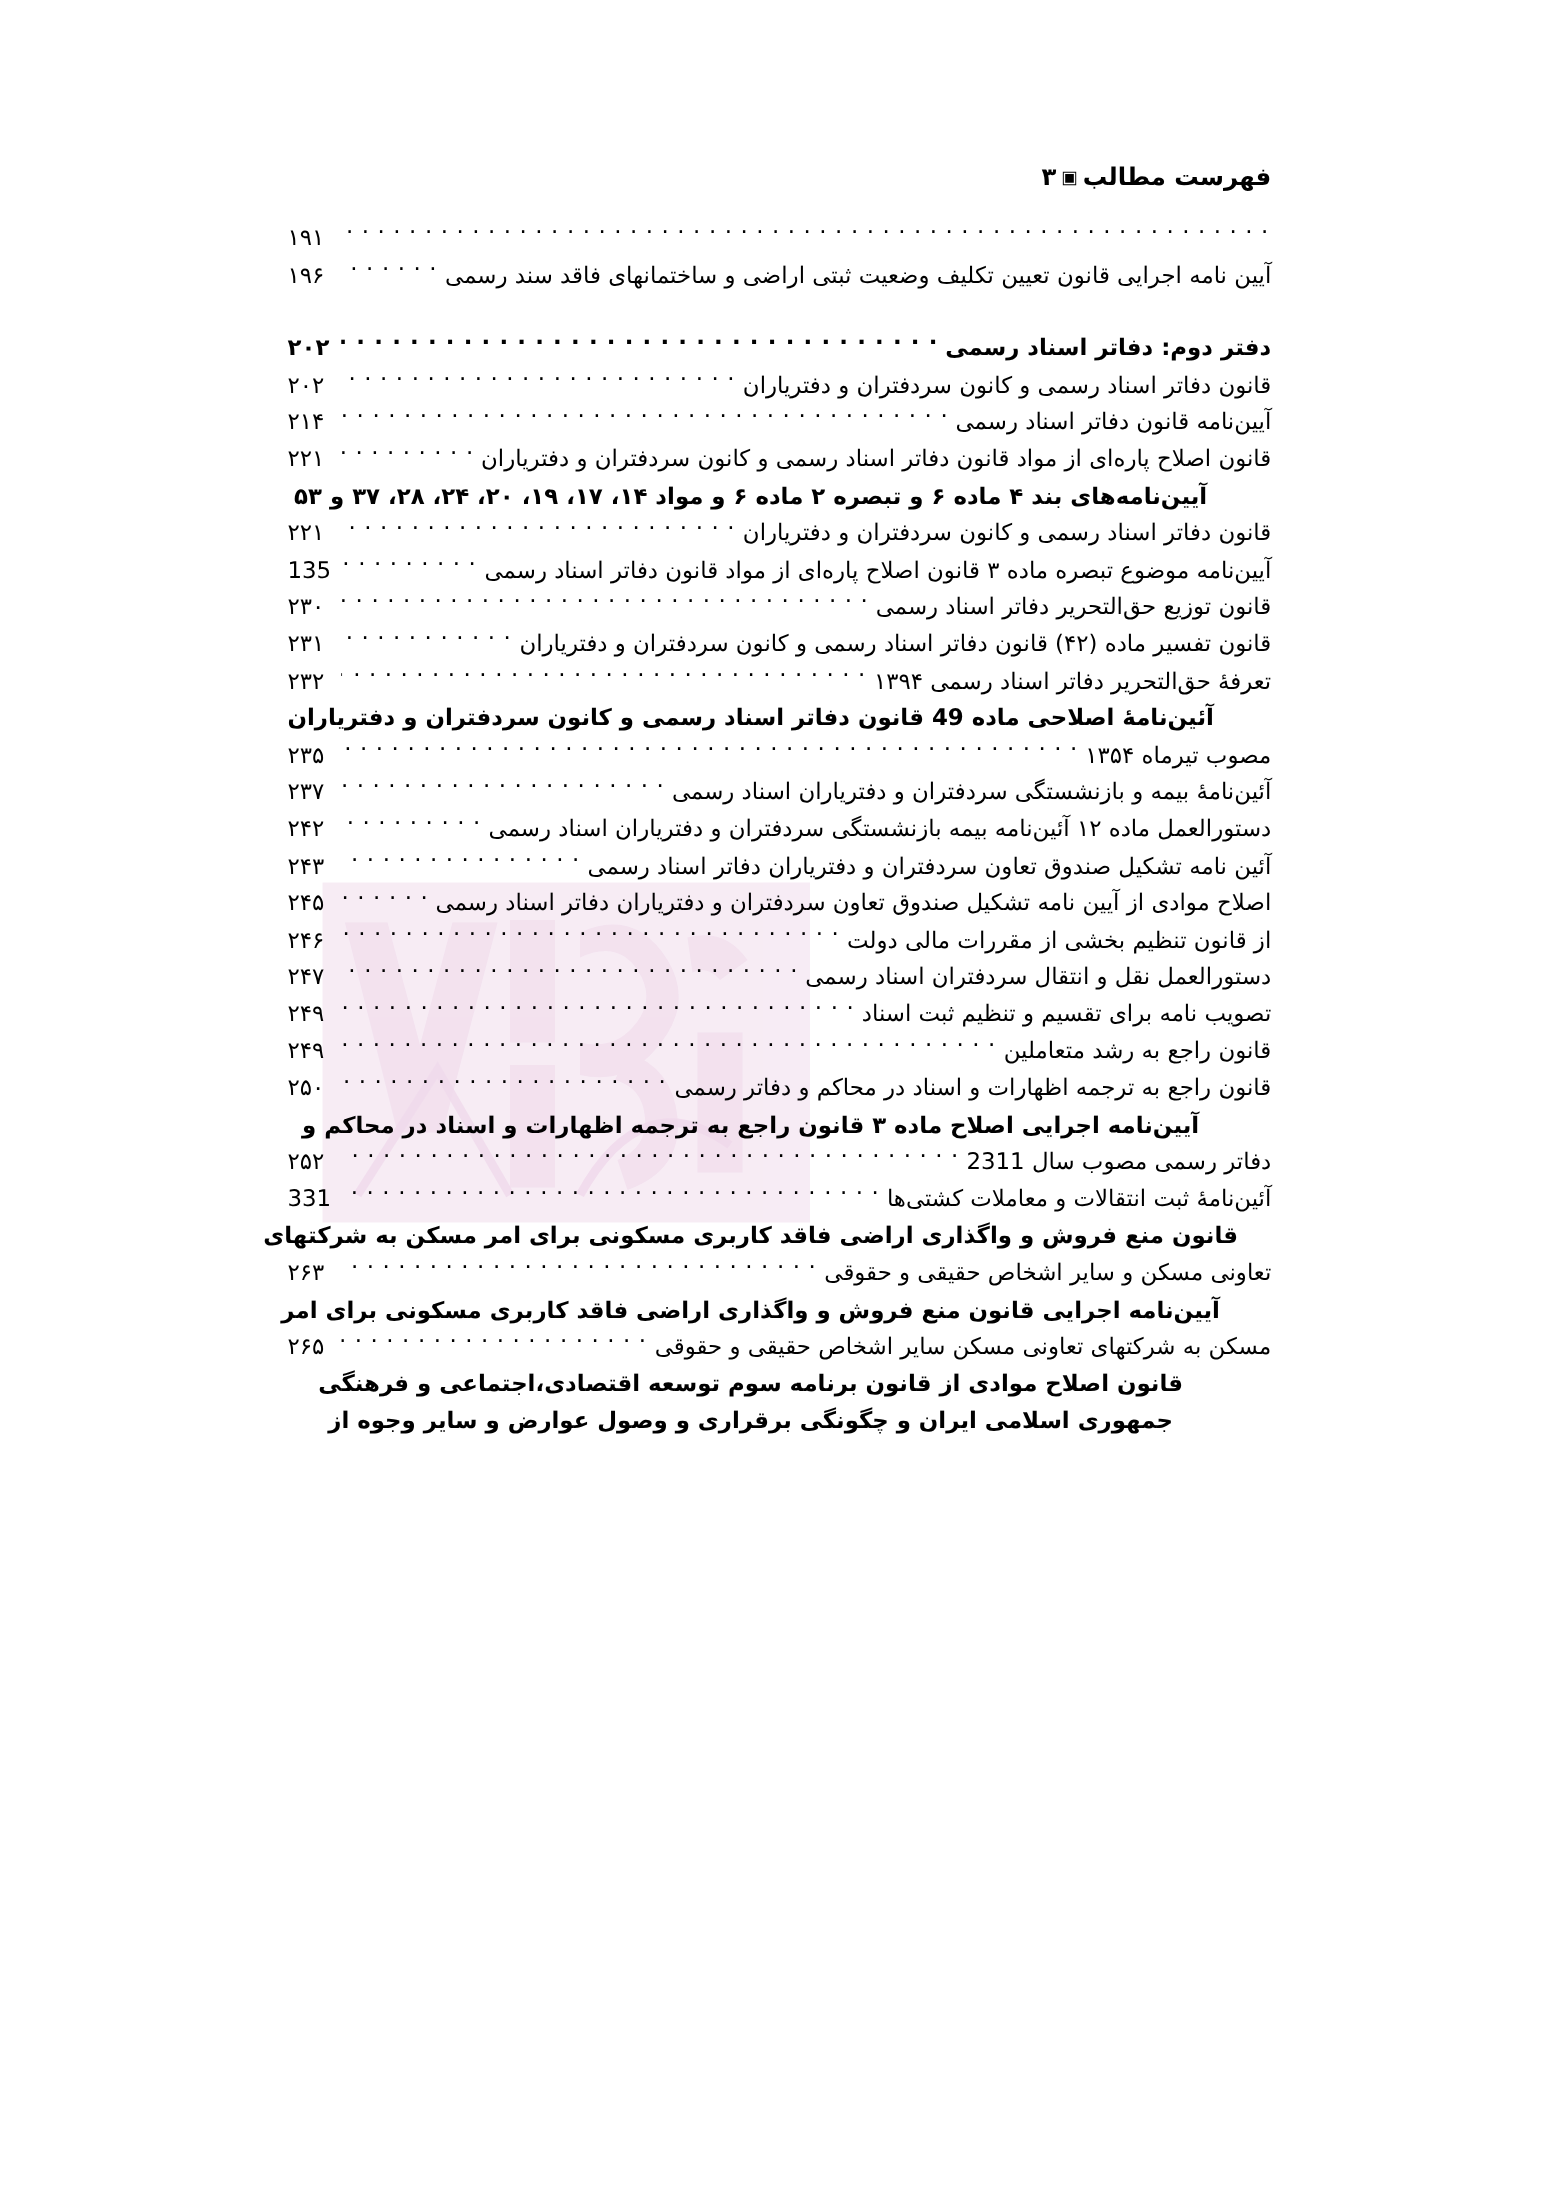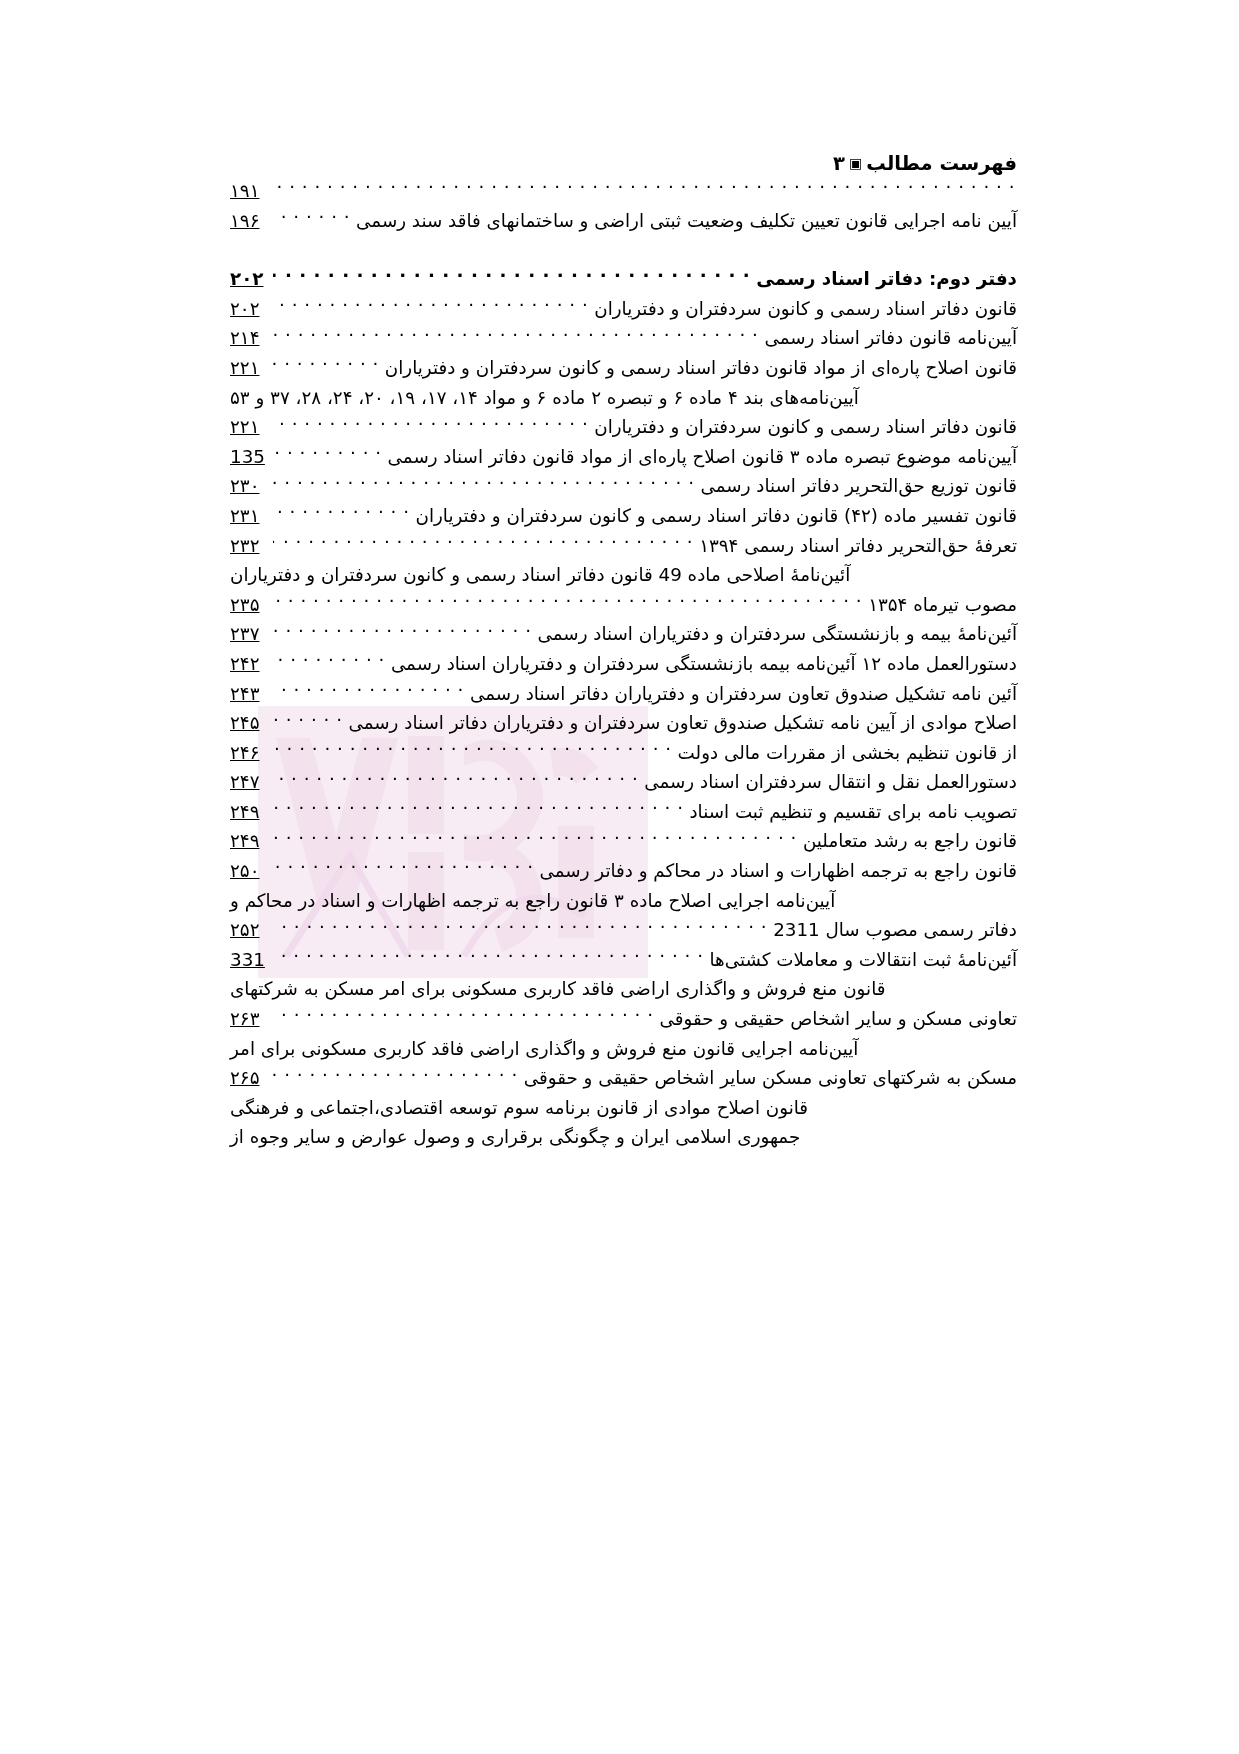--- a/index.html
+++ b/index.html
@@ -19,21 +19,21 @@
 
   #page {
     position: absolute;
     inset: 0;
     background: #fff;
   }
 
   
   .running-head {
     position: absolute;
-    top: 152px;
+    top: 130px;
     right: 222px;
     direction: rtl;
     font-size: 19.5px;
     font-weight: bold;
     letter-spacing: 0;
     white-space: nowrap;
     line-height: 1.2;
   }
   .running-head .rh-sep {
     font-size: 14px;
@@ -98,27 +98,27 @@
     bottom: 0;
     letter-spacing: .5px;
     white-space: nowrap;
   }
   .page-no {
     flex: 0 0 auto;
     padding-right: 2px;
     min-width: 38px;
     text-align: left;
     direction: rtl;
-    text-decoration: underline;
   }
 
   
   .toc-row.cont {
-    justify-content: flex-end;
+    justify-content: center;
     padding-right: 46px;
+    font-weight: bold;
   }
   .toc-row.cont .toc-title { padding-left: 0; }
 </style>
 </head>
 <body>
 
 <div id="page">
 
   <div class="watermark">
     <svg width="390" height="272" viewBox="0 0 390 272" xmlns="http://www.w3.org/2000/svg" aria-hidden="true">

